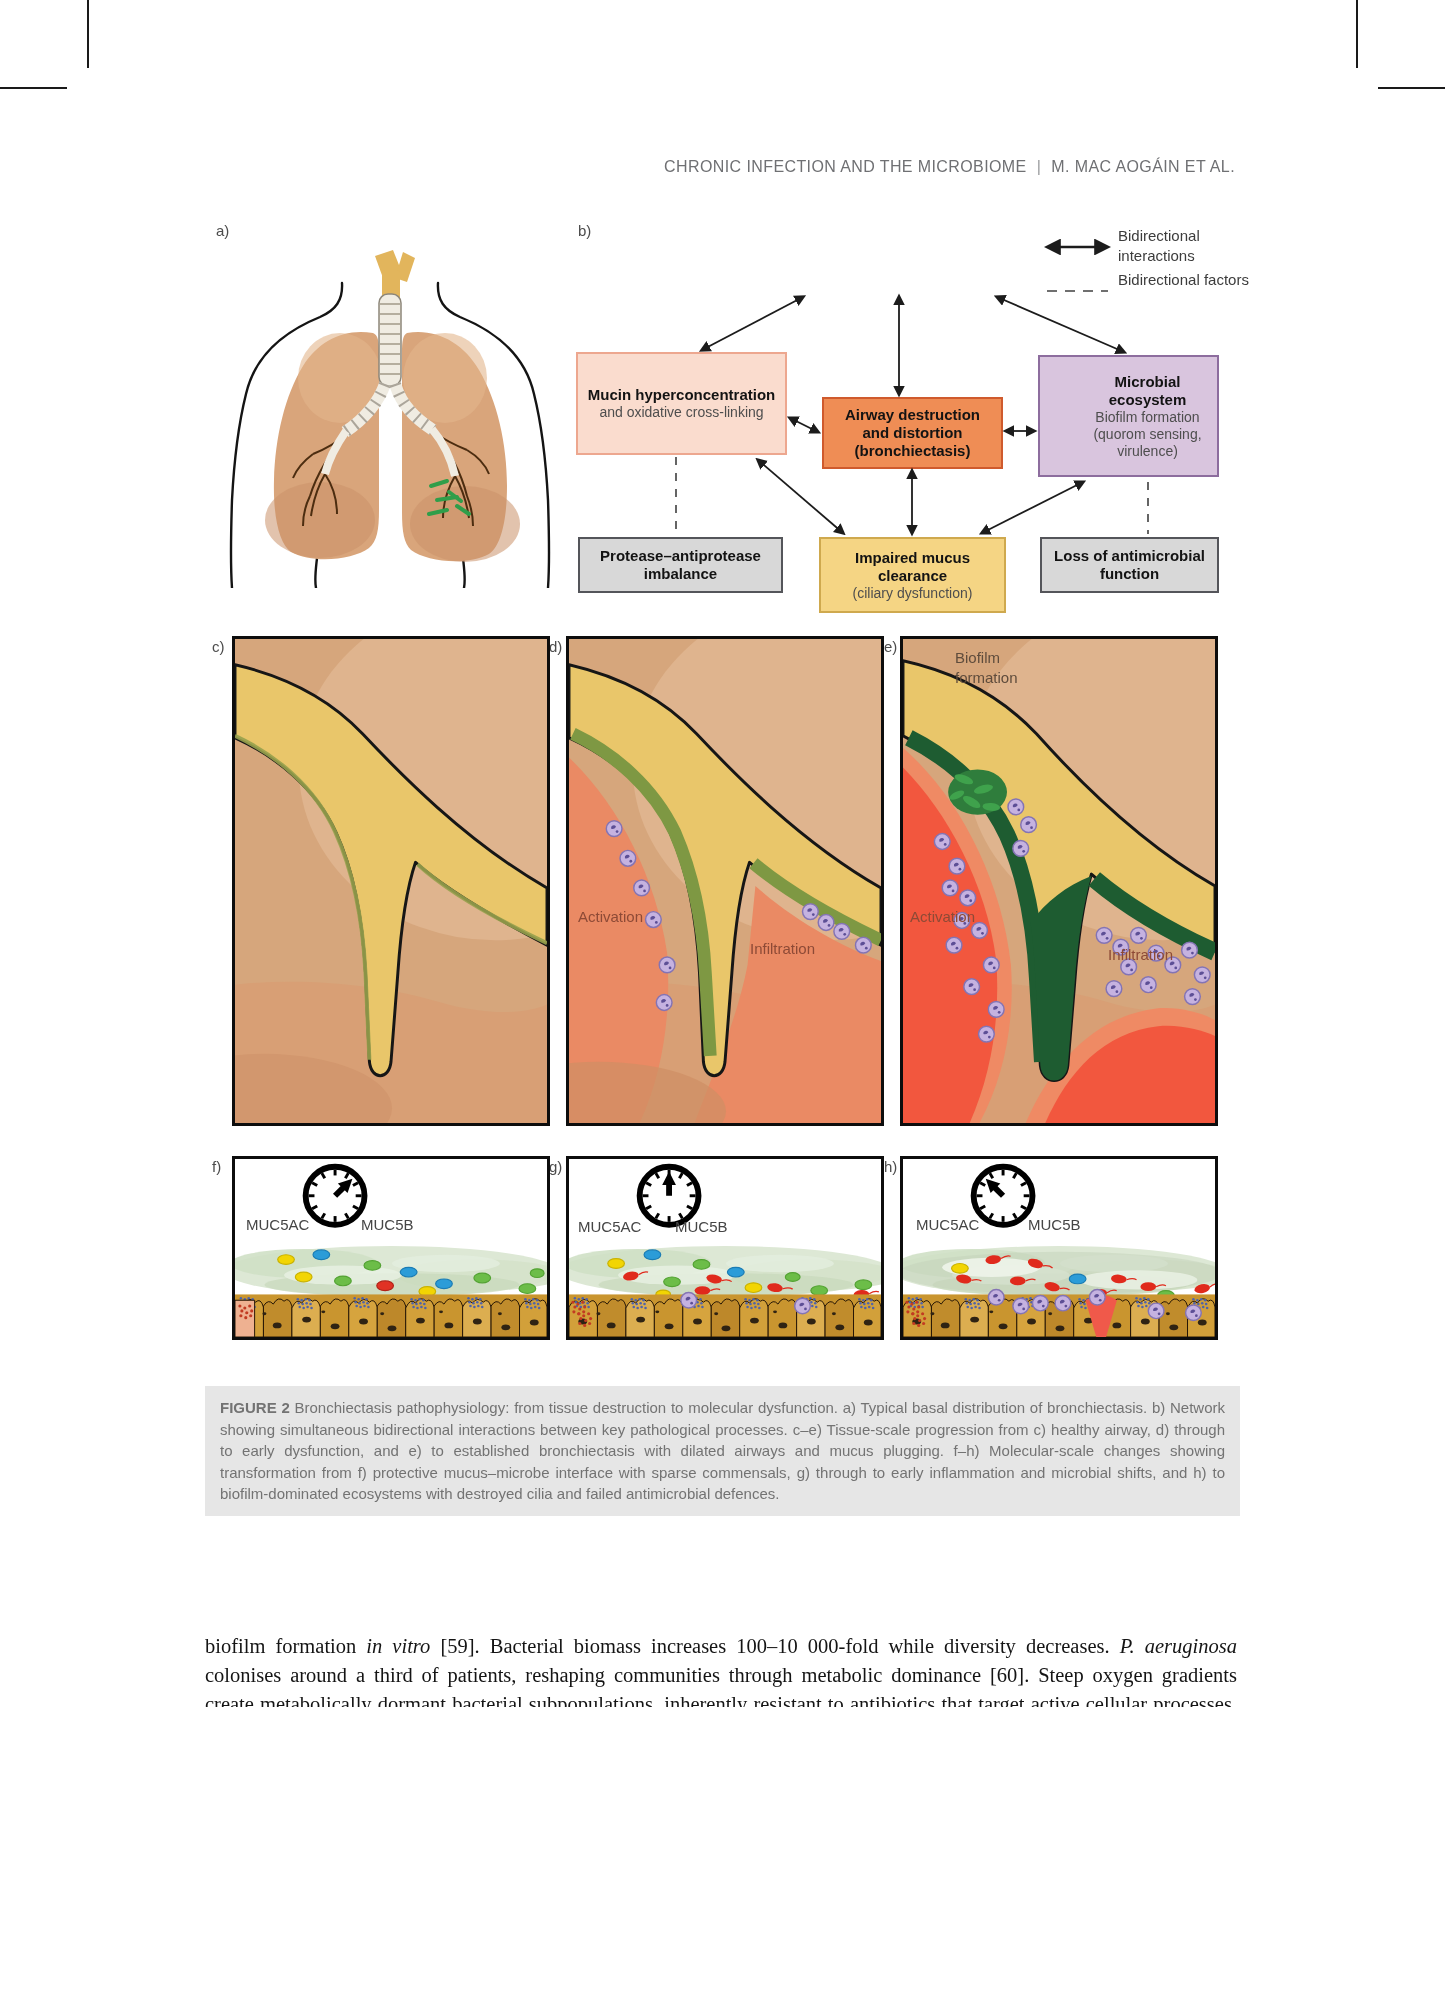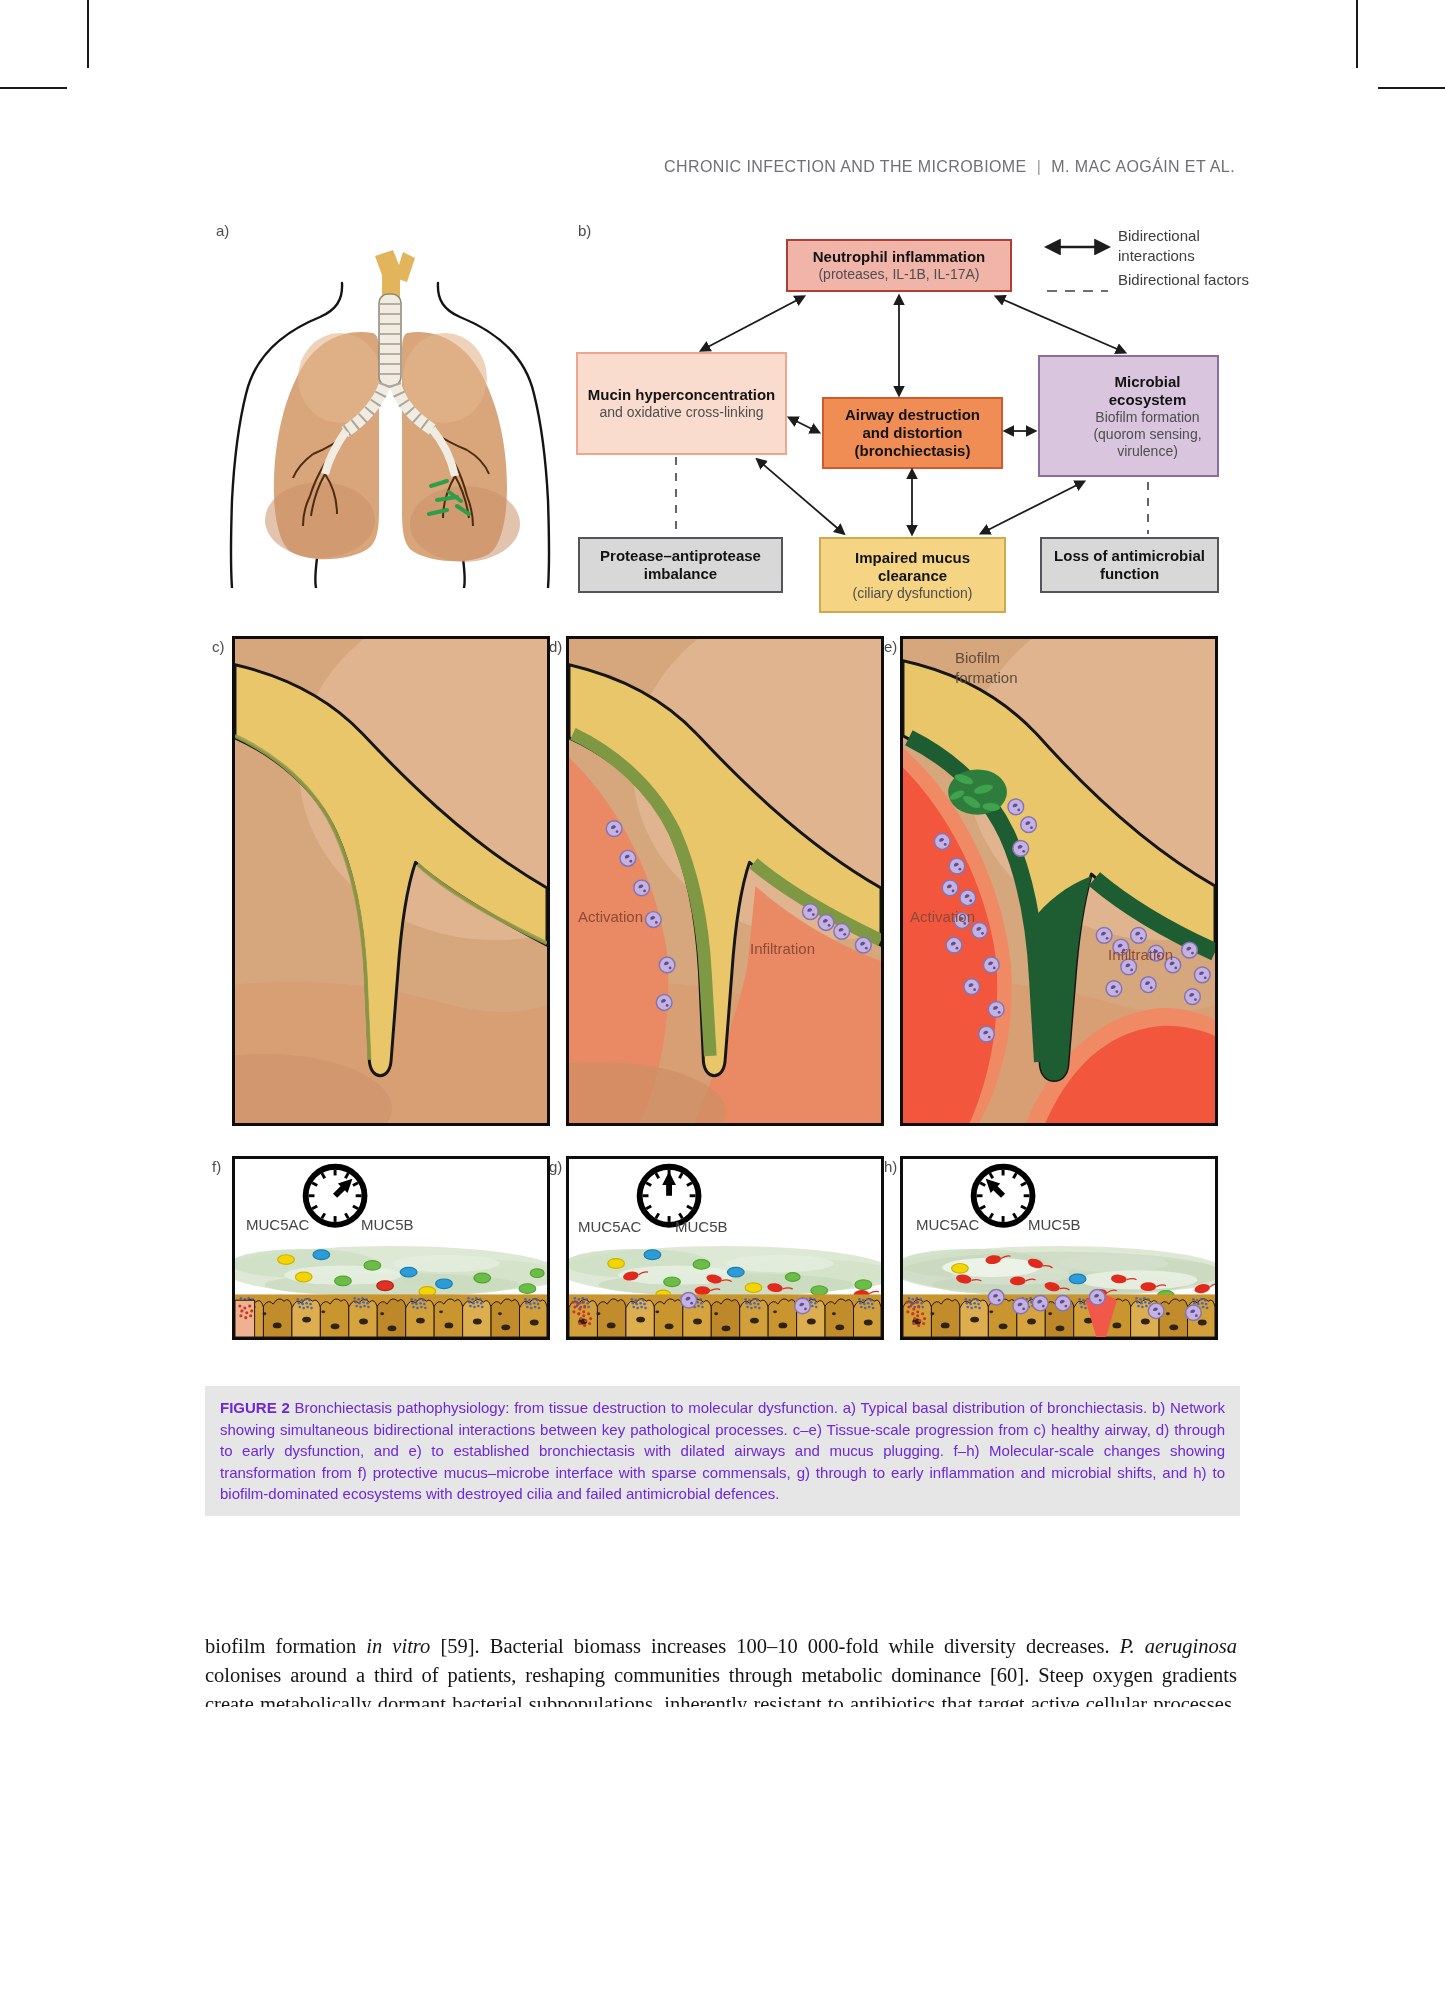--- a/index.html
+++ b/index.html
@@ -22,21 +22,21 @@
   .n-gray{background:#d8d8d8;border-color:#54555a;}
   .n-impaired{background:#f5d584;border-color:#cfa94e;}
   .legend-text{position:absolute;width:135px;font-size:15px;line-height:20px;color:#3c3c3c;}
   .panel{position:absolute;border:3px solid #0d0d0d;box-sizing:border-box;background:#fff;}
   .panel svg{display:block;width:100%;height:100%;}
   .tissue-label{position:absolute;font-size:15px;color:#8d4a36;}
   .biofilm-label{position:absolute;font-size:15px;line-height:20px;color:#5f4c3c;width:95px;}
   .muc-label{position:absolute;font-size:15px;color:#454545;text-align:center;}
   .caption{position:absolute;left:205px;top:1386px;width:1035px;background:#e6e6e6;
            box-sizing:border-box;padding:11px 15px;font-size:15px;line-height:21.5px;
-           color:#6d28d9;text-align:justify;}
+           color:#737373;text-align:justify;}
   .caption .cap-label{font-weight:bold;}
   .bodytext{position:absolute;left:205px;top:1632px;width:1032px;
             font-family:"Liberation Serif",serif;font-size:20.5px;line-height:29px;
             color:#141414;text-align:justify;}
   .it{font-style:italic;}
   .footer{position:absolute;left:205px;top:1822px;width:1030px;font-size:15.5px;color:#717276;}
   .footer .doi{float:left;}
   .footer .pg{float:right;}
 </style>
 </head>
@@ -226,24 +226,20 @@
     <path d="M207,181 C218,194 226,210 230,228" stroke="#f0ece2" stroke-width="8" fill="none"></path>
     <g stroke="#2f9e4a" stroke-width="4" stroke-linecap="round">
       <path d="M206,238 l16,-5"></path>
         <path d="M212,252 l20,-3"></path>
         <path d="M224,244 l12,9"></path>
       <path d="M204,266 l18,-4"></path>
         <path d="M232,258 l12,8"></path>
     </g>
   </svg>
 
-  <div class="node n-neutrophil" style="left:786px;top:239px;width:226px;height:53px">
-    <div class="t">Neutrophil inflammation</div>
-    <div class="s">(proteases, IL-1B, IL-17A)</div>
-  </div>
   <div class="node n-airway" style="left:822px;top:397px;width:181px;height:72px">
     <div class="t">Airway destruction and distortion (bronchiectasis)</div>
   </div>
   <div class="node n-mucin" style="left:576px;top:352px;width:211px;height:103px">
     <div class="t">Mucin hyperconcentration</div>
     <div class="s">and oxidative cross-linking</div>
   </div>
   <div class="node n-microbial" style="left:1038px;top:355px;width:181px;height:122px">
     <div class="t">Microbial ecosystem</div>
     <div class="s">Biofilm formation (quorom sensing, virulence)</div>

